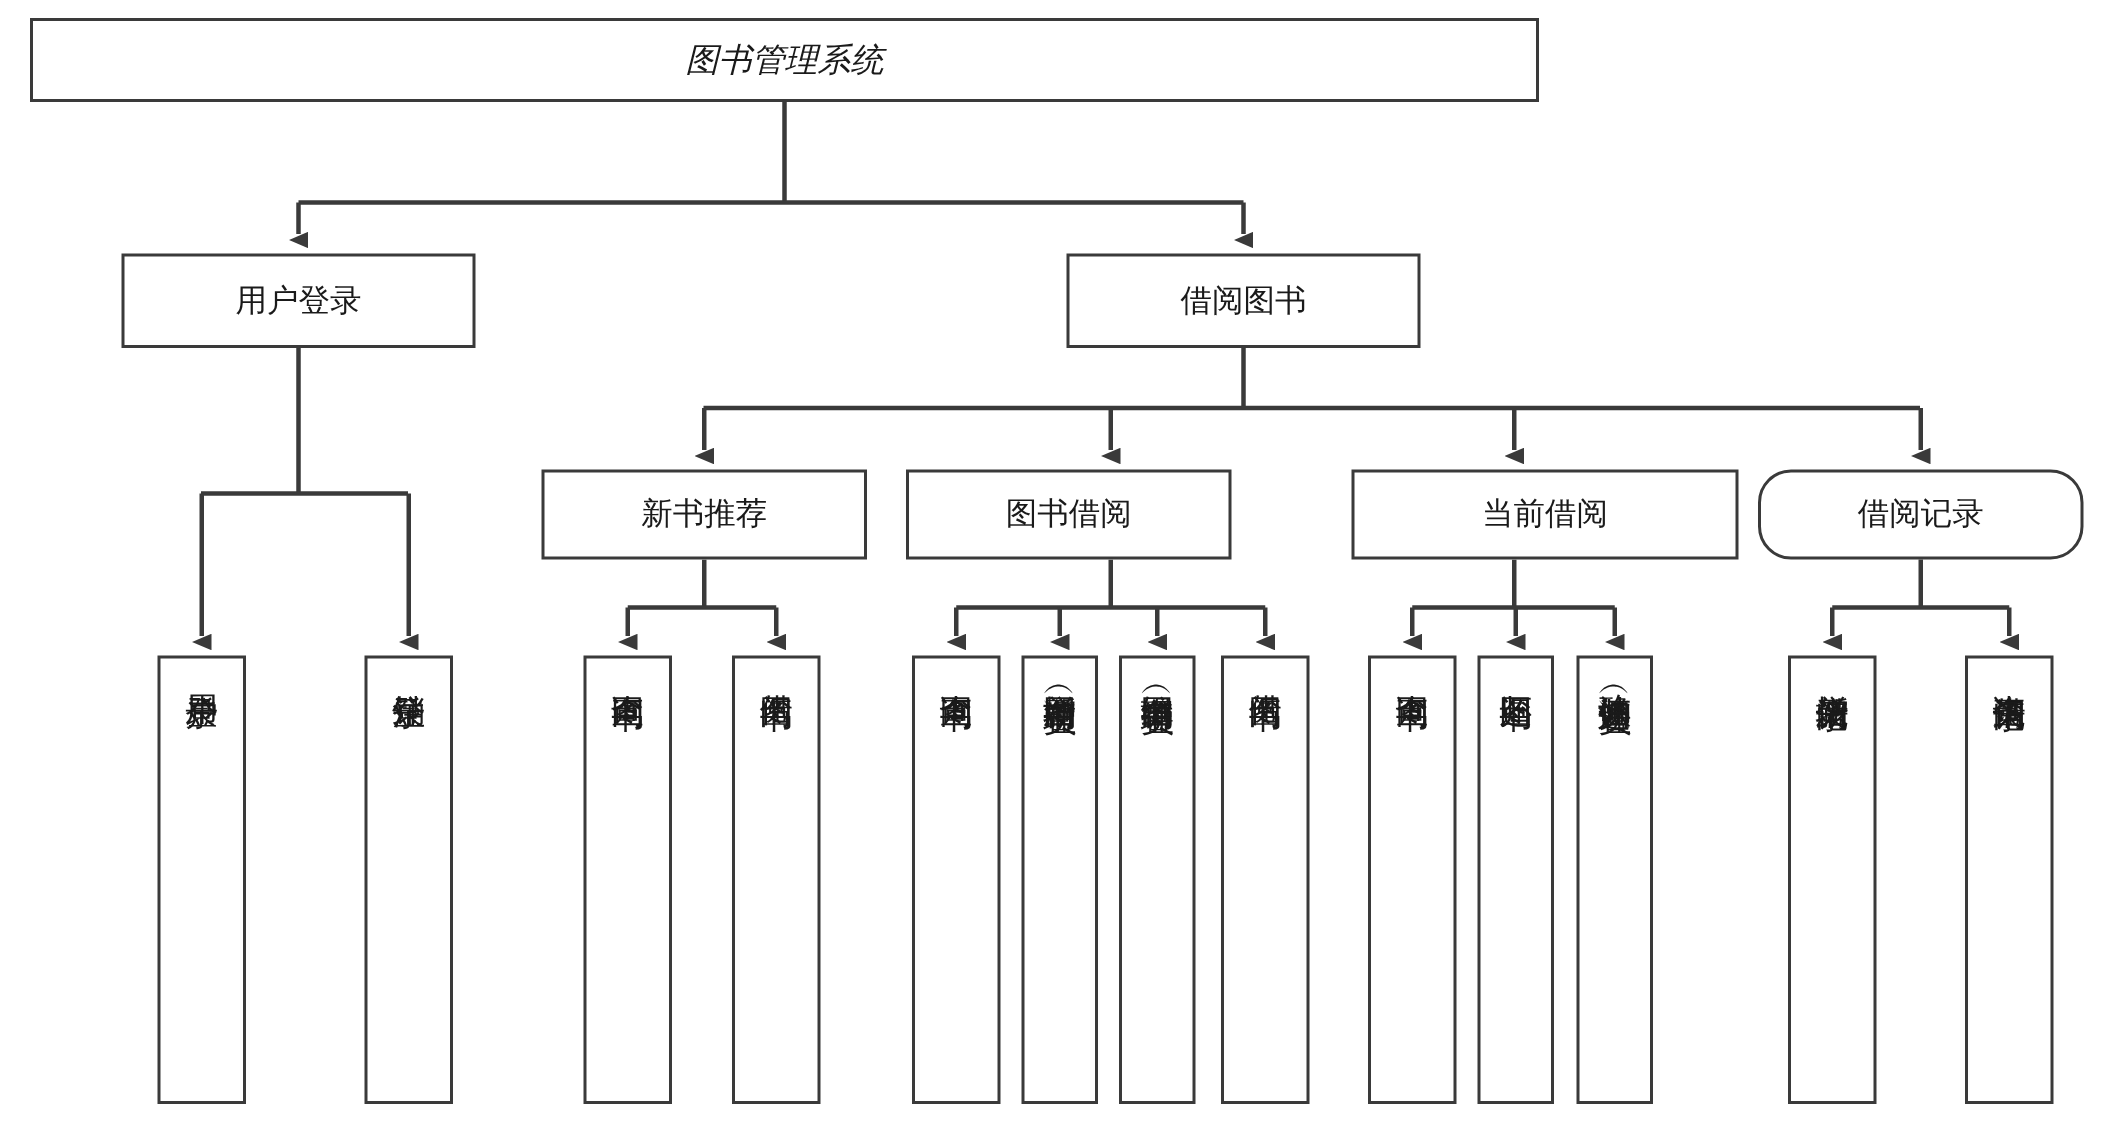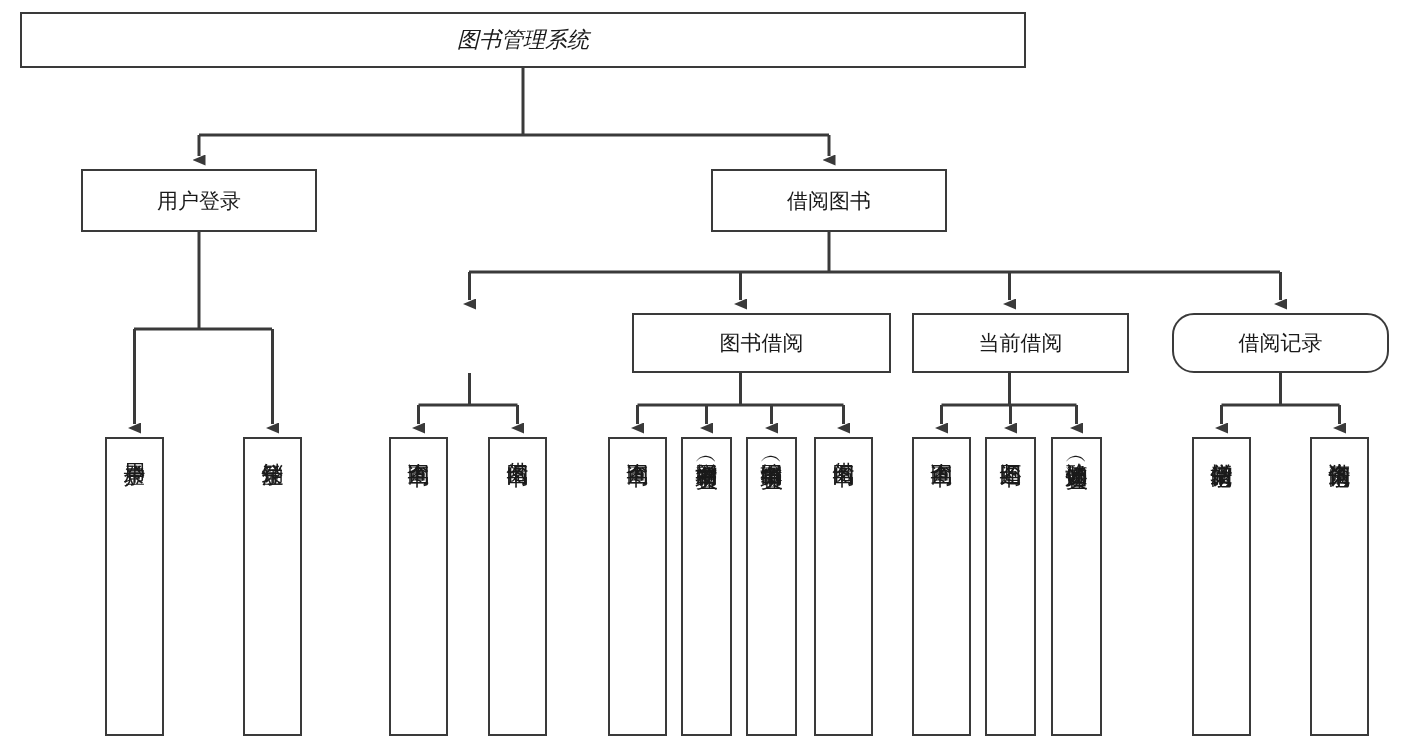--- a/index.html
+++ b/index.html
@@ -118,24 +118,27 @@
     <span class="node-label">图书管理系统</span>
   </div>
 
   <div class="node-box horizontal" id="node-user-login" style="left: 81px; top: 169px; width: 236px; height: 63px;">
     <span class="node-label">用户登录</span>
   </div>
   <div class="node-box horizontal" id="node-book-manage" style="left: 711px; top: 169px; width: 236px; height: 63px;">
     <span class="node-label">借阅图书</span>
   </div>
 
-  <div class="node-box horizontal" id="node-book-borrow" style="left: 632px; top: 313px; width: 259px; height: 60px;">
+  <div class="node-box horizontal" id="node-new-book-rec" style="left: 361px; top: 313px; width: 217px; height: 60px;">
+    <span class="node-label">新书推荐</span>
+  </div>
+  <div class="node-box horizontal" id="node-book-borrow" style="left: 604px; top: 313px; width: 217px; height: 60px;">
     <span class="node-label">图书借阅</span>
   </div>
-  <div class="node-box horizontal" id="node-current-borrow" style="left: 901px; top: 313px; width: 217px; height: 60px; margin-left: 11px;">
+  <div class="node-box horizontal" id="node-current-borrow" style="left: 901px; top: 313px; width: 258px; height: 60px;">
     <span class="node-label">当前借阅</span>
   </div>
   <div class="node-box horizontal" id="node-borrow-record" style="left: 1172px; top: 313px; width: 217px; height: 60px; border-radius: 22px;">
     <span class="node-label">借阅记录</span>
   </div>
 
   <div class="node-box vertical" id="node-leaf-user-login" style="left: 105px; top: 437px; width: 59px; height: 299px;">
     <span class="node-label">用户登录</span>
   </div>
   <div class="node-box vertical" id="node-leaf-user-logout" style="left: 243px; top: 437px; width: 59px; height: 299px;">

